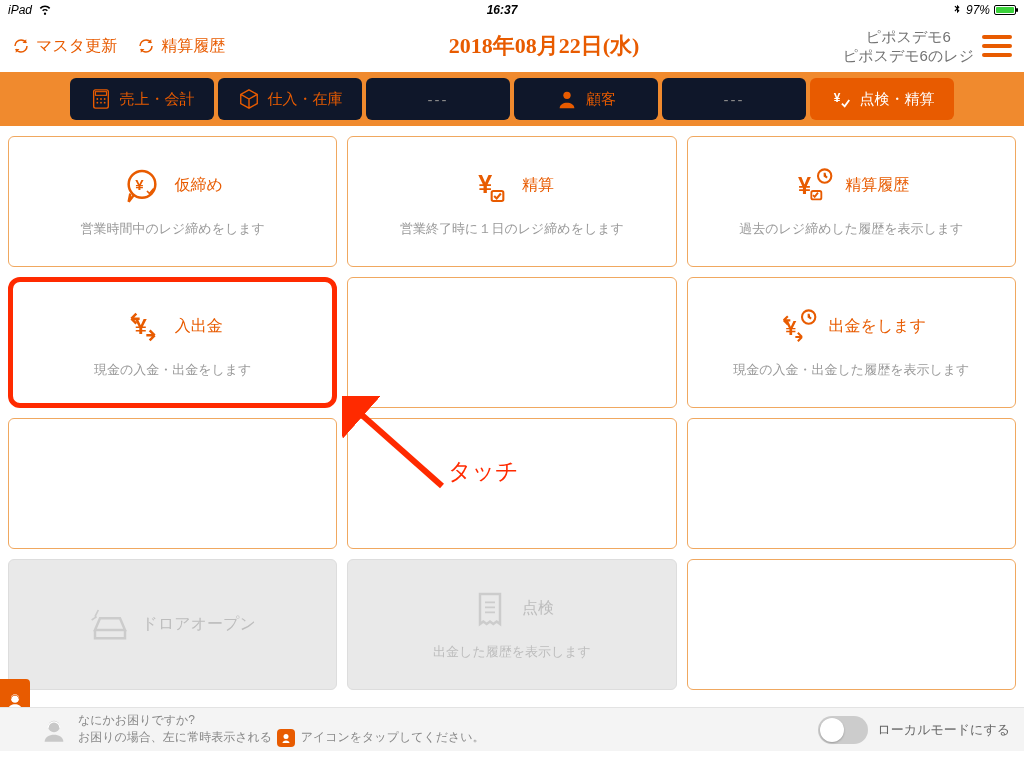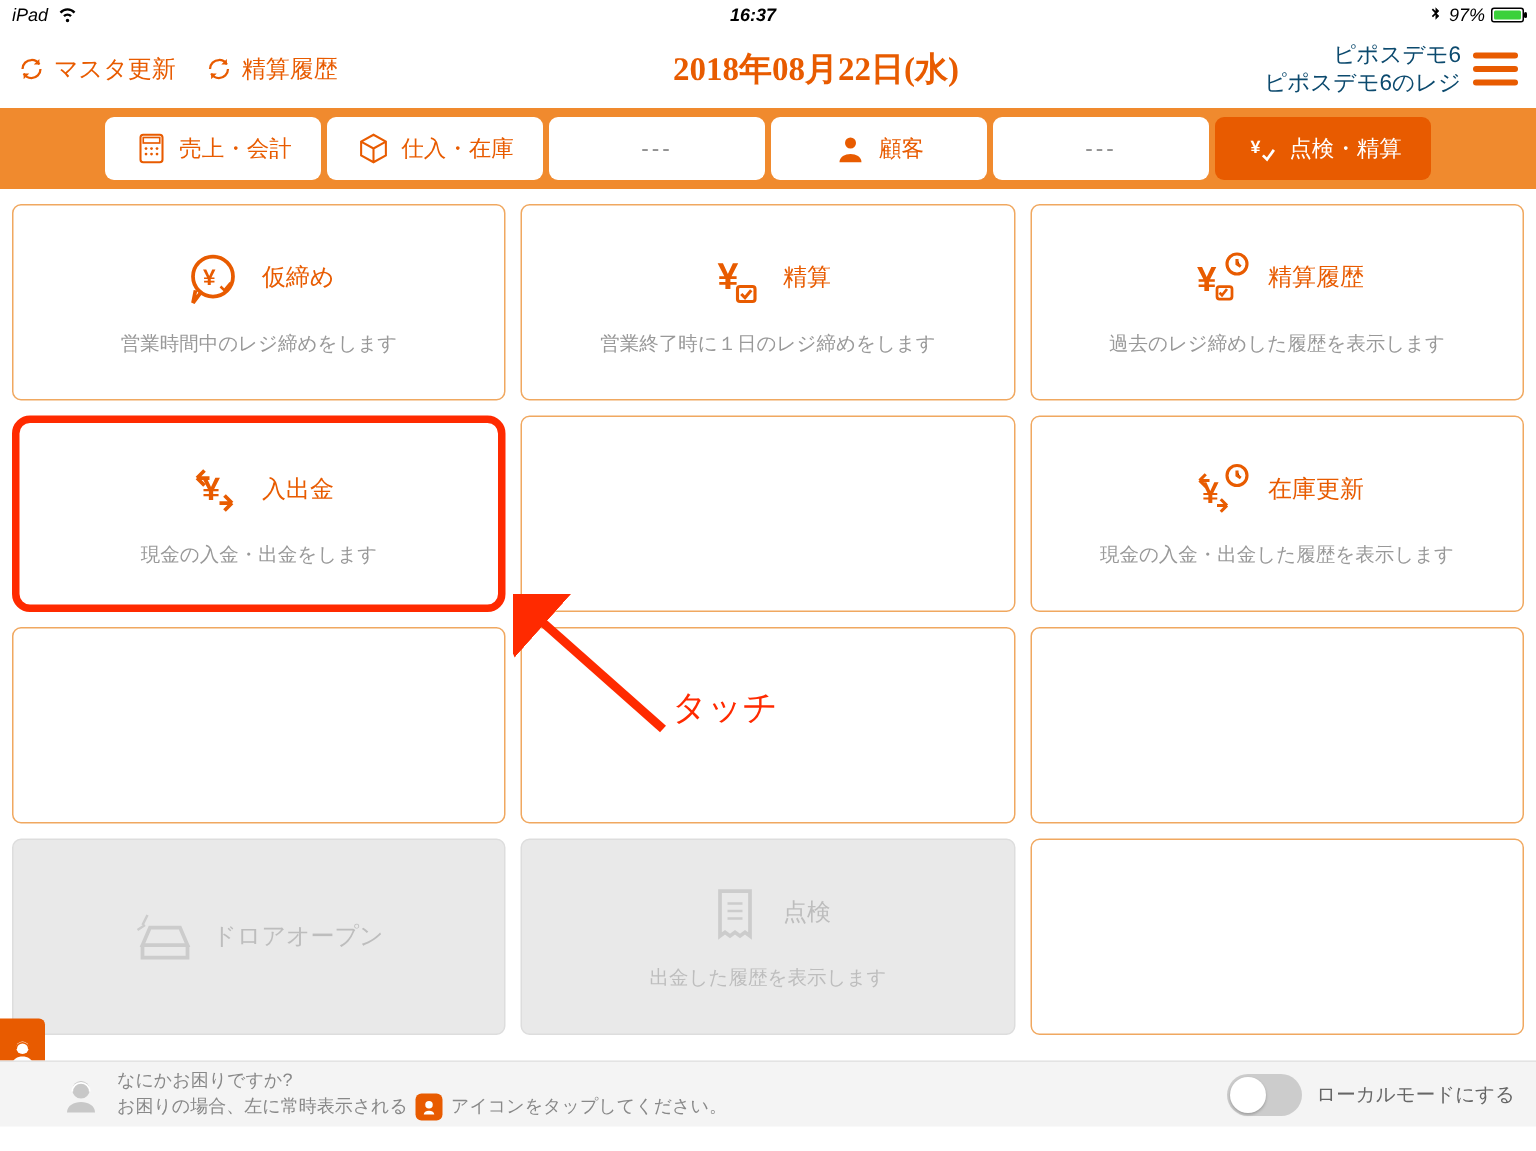--- a/index.html
+++ b/index.html
@@ -12,27 +12,27 @@
   .statusbar .right { display: flex; align-items: center; gap: 4px; }
   .battery { display: inline-block; width: 22px; height: 10px; border: 1px solid #000; border-radius: 2px; position: relative; }
   .battery::after { content: ""; position: absolute; right: -3px; top: 2px; width: 2px; height: 4px; background: #000; border-radius: 1px; }
   .battery .fill { position: absolute; left: 1px; top: 1px; bottom: 1px; width: 90%; background: #3bd13b; border-radius: 1px; }
 
   
   .header1 { height: 52px; display: flex; align-items: center; padding: 0 12px; }
   .refresh-btn { display: flex; align-items: center; gap: 6px; color: #e85b00; font-size: 16px; margin-right: 20px; cursor: pointer; }
   .refresh-btn svg { width: 18px; height: 18px; }
   .date-title { flex: 1; text-align: center; color: #e85b00; font-size: 22px; font-weight: 700; font-family: Liberation Serif, serif; }
-  .user-block { text-align: right; color: #0c4a6e; font-size: 15px; line-height: 1.3; margin-right: 8px; }
+  .user-block { text-align: center; color: #737373; font-size: 15px; line-height: 1.3; margin-right: 8px; }
   .hamburger { width: 30px; height: 22px; display: flex; flex-direction: column; justify-content: space-between; cursor: pointer; }
   .hamburger span { display: block; height: 4px; background: #e85b00; border-radius: 2px; }
 
   
   .navbar { background: #f08a2e; height: 54px; display: flex; align-items: center; padding: 0 70px; gap: 4px; }
-  .navtab { flex: 1; height: 42px; background: #ffffff; border-radius: 6px; display: flex; align-items: center; justify-content: center; gap: 8px; color: #e85b00; font-size: 15px; font-weight: 500; cursor: pointer; }
+  .navtab { flex: 1; height: 42px; background: #0f172a; border-radius: 6px; display: flex; align-items: center; justify-content: center; gap: 8px; color: #e85b00; font-size: 15px; font-weight: 500; cursor: pointer; }
   .navtab.blank { color: #888; font-weight: 400; letter-spacing: 2px; }
   .navtab.active { background: #e85b00; color: #fff; }
   .navtab svg { width: 22px; height: 22px; }
 
   
   .tiles { padding: 10px 8px 0 8px; display: grid; grid-template-columns: repeat(3, 1fr); gap: 10px; }
   .tile { height: 131px; background: #fff; border: 1px solid #f0a860; border-radius: 6px; display: flex; flex-direction: column; align-items: center; justify-content: center; gap: 14px; cursor: pointer; }
   .tile .title-row { display: flex; align-items: center; gap: 12px; }
   .tile .title-row svg { width: 40px; height: 40px; }
   .tile .title { color: #e85b00; font-size: 16px; font-weight: 500; }
@@ -216,21 +216,21 @@
 
   <div class="tile">
     <div class="title-row">
       <svg viewBox="0 0 48 48">
           <text x="10" y="34" font-size="24" font-weight="bold" fill="#e85b00">¥</text>
           <path fill="none" stroke="#e85b00" stroke-width="2.5" d="M8 16l5-5M8 16l5 5M8 16h8"></path>
           <path fill="none" stroke="#e85b00" stroke-width="2.5" d="M30 36l-5 5M30 36l-5-5M30 36h-8"></path>
           <circle cx="38" cy="12" r="8" fill="none" stroke="#e85b00" stroke-width="2.5"></circle>
           <path stroke="#e85b00" stroke-width="2.5" d="M38 8v4l3 2"></path>
         </svg>
-      <span class="title">在庫更新</span>
+      <span class="title">出金をします</span>
     </div>
     <div class="desc">現金の入金・出金した履歴を表示します</div>
   </div>
 
   <div class="tile empty"></div>
   <div class="tile empty"></div>
   <div class="tile empty"></div>
 
   <div class="tile disabled">
     <div class="title-row">

